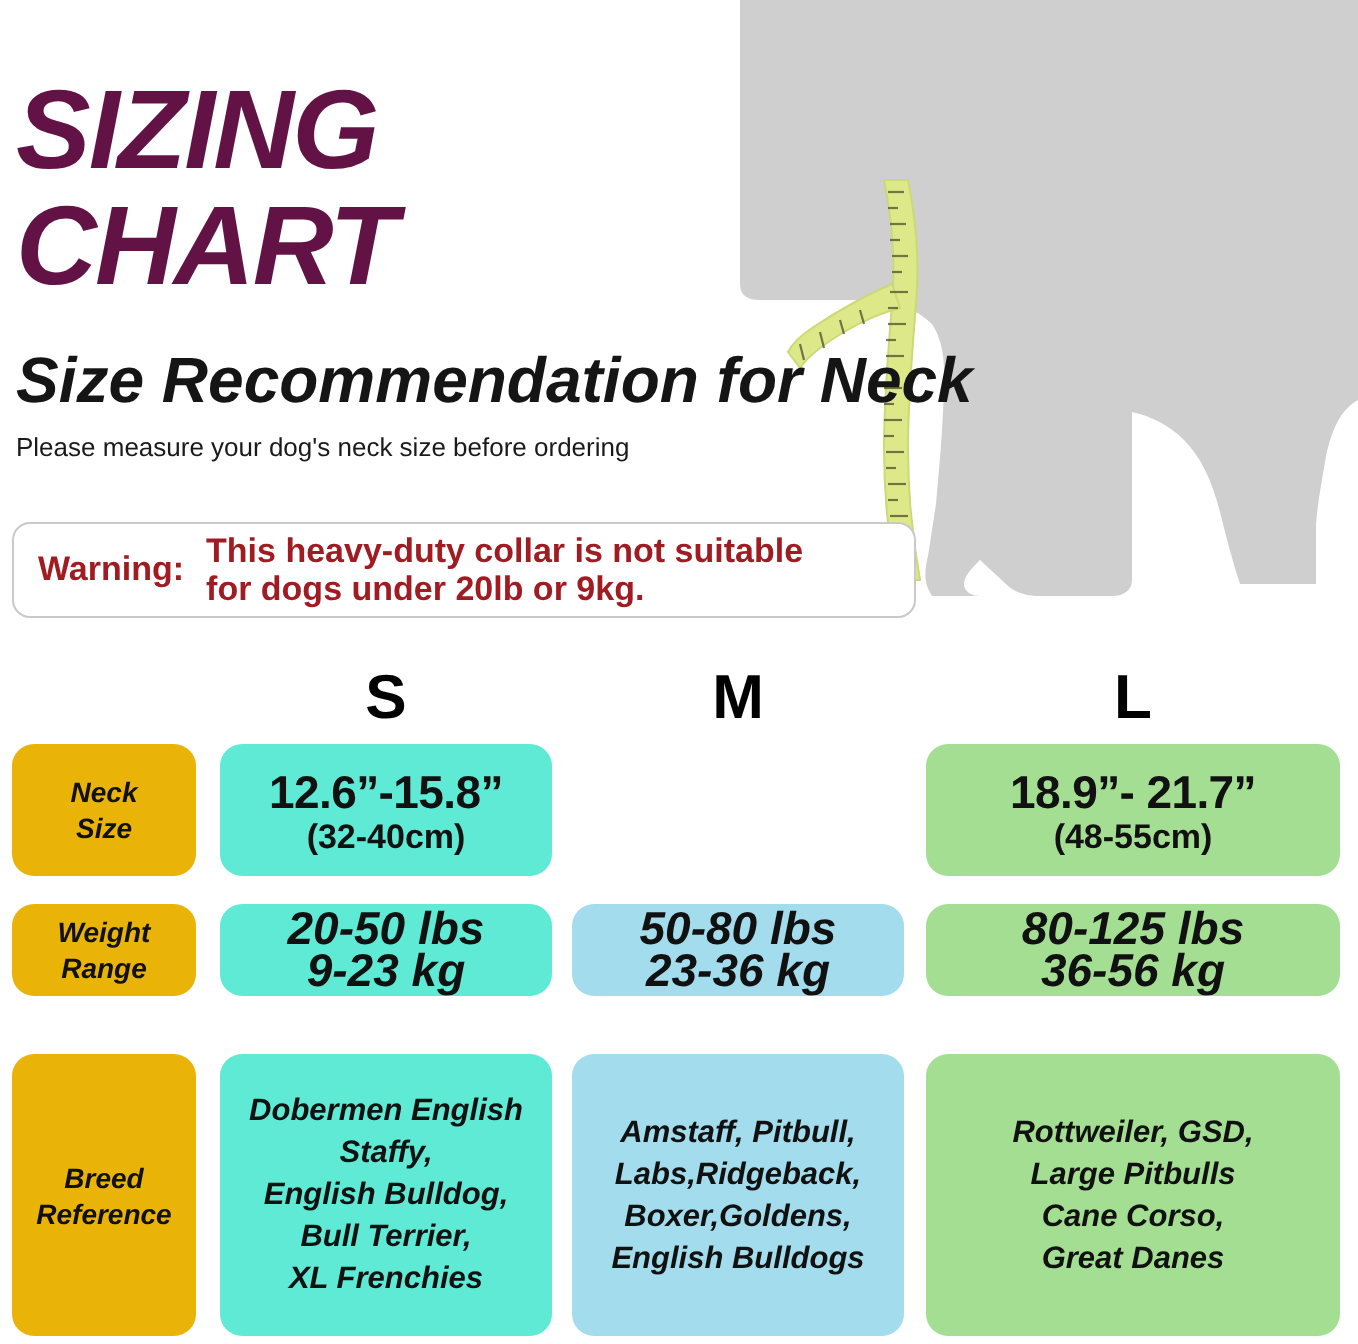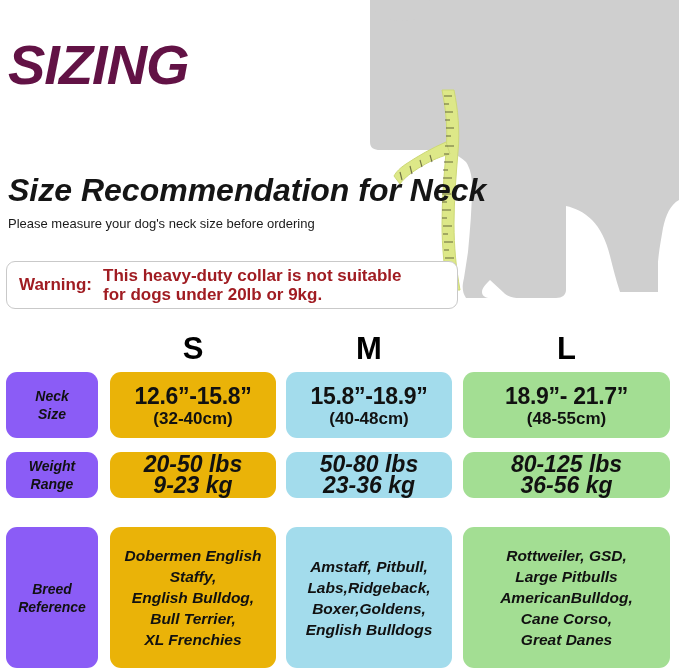--- a/index.html
+++ b/index.html
@@ -118,29 +118,29 @@
     position: absolute;
     border-radius: 11px;
     box-sizing: border-box;
     display: flex;
     flex-direction: column;
     align-items: center;
     justify-content: center;
     text-align: center;
   }
   .cell-label {
-    background: #8b5cf6;
+    background: #eab308;
     font-style: italic;
     font-weight: bold;
     font-size: 14px;
     line-height: 18px;
     color: #111111;
     text-align: right;
   }
-  .cell-s { background: #eab308; }
+  .cell-s { background: #5eead4; }
   .cell-m { background: #a3dcec; }
   .cell-l { background: #a3de93; }
 
   
   .col-0 { left: 6px;   width: 92px;  }
   .col-1 { left: 110px; width: 166px; }
   .col-2 { left: 286px; width: 166px; }
   .col-3 { left: 463px; width: 207px; }
 
   
@@ -265,20 +265,21 @@
         <line x1="30" y1="172" x2="32" y2="180"></line>
         <line x1="40" y1="166" x2="42" y2="174"></line>
         <line x1="50" y1="160" x2="52" y2="167"></line>
         <line x1="60" y1="155" x2="62" y2="162"></line>
       </g>
     </g>
   </svg>
 
   <div id="headline">
     <div class="title-line">SIZING</div>
+    <div class="title-line">CHART</div>
   </div>
 
   <div id="subtitle">Size Recommendation for Neck</div>
   <div id="subnote">Please measure your dog's neck size before ordering</div>
 
   <div id="warning-box">
     <div id="warning-label">Warning:</div>
     <div id="warning-text">
       <div>This heavy-duty collar is not suitable</div>
       <div>for dogs under 20lb or 9kg.</div>
@@ -290,24 +291,20 @@
   <div class="size-letter" id="size-letter-l">L</div>
 
   <div class="cell cell-label col-0 row-neck">
     <div>Neck</div>
     <div>Size</div>
   </div>
   <div class="cell cell-s col-1 row-neck">
     <div class="neck-in">12.6”-15.8”</div>
     <div class="neck-cm">(32-40cm)</div>
   </div>
-  <div class="cell cell-m col-2 row-neck">
-    <div class="neck-in">15.8”-18.9”</div>
-    <div class="neck-cm">(40-48cm)</div>
-  </div>
   <div class="cell cell-l col-3 row-neck">
     <div class="neck-in">18.9”- 21.7”</div>
     <div class="neck-cm">(48-55cm)</div>
   </div>
 
   <div class="cell cell-label col-0 row-weight">
     <div>Weight</div>
     <div>Range</div>
   </div>
   <div class="cell cell-s col-1 row-weight">
@@ -336,18 +333,17 @@
   </div>
   <div class="cell cell-m col-2 row-breed">
     <div class="breed-line">Amstaff, Pitbull,</div>
     <div class="breed-line">Labs,Ridgeback,</div>
     <div class="breed-line">Boxer,Goldens,</div>
     <div class="breed-line">English Bulldogs</div>
   </div>
   <div class="cell cell-l col-3 row-breed">
     <div class="breed-line">Rottweiler, GSD,</div>
     <div class="breed-line">Large Pitbulls</div>
-    <div class="breed-line">AmericanBulldog,</div>
     <div class="breed-line">Cane Corso,</div>
     <div class="breed-line">Great Danes</div>
   </div>
 
 </div>
 
 </body></html>

